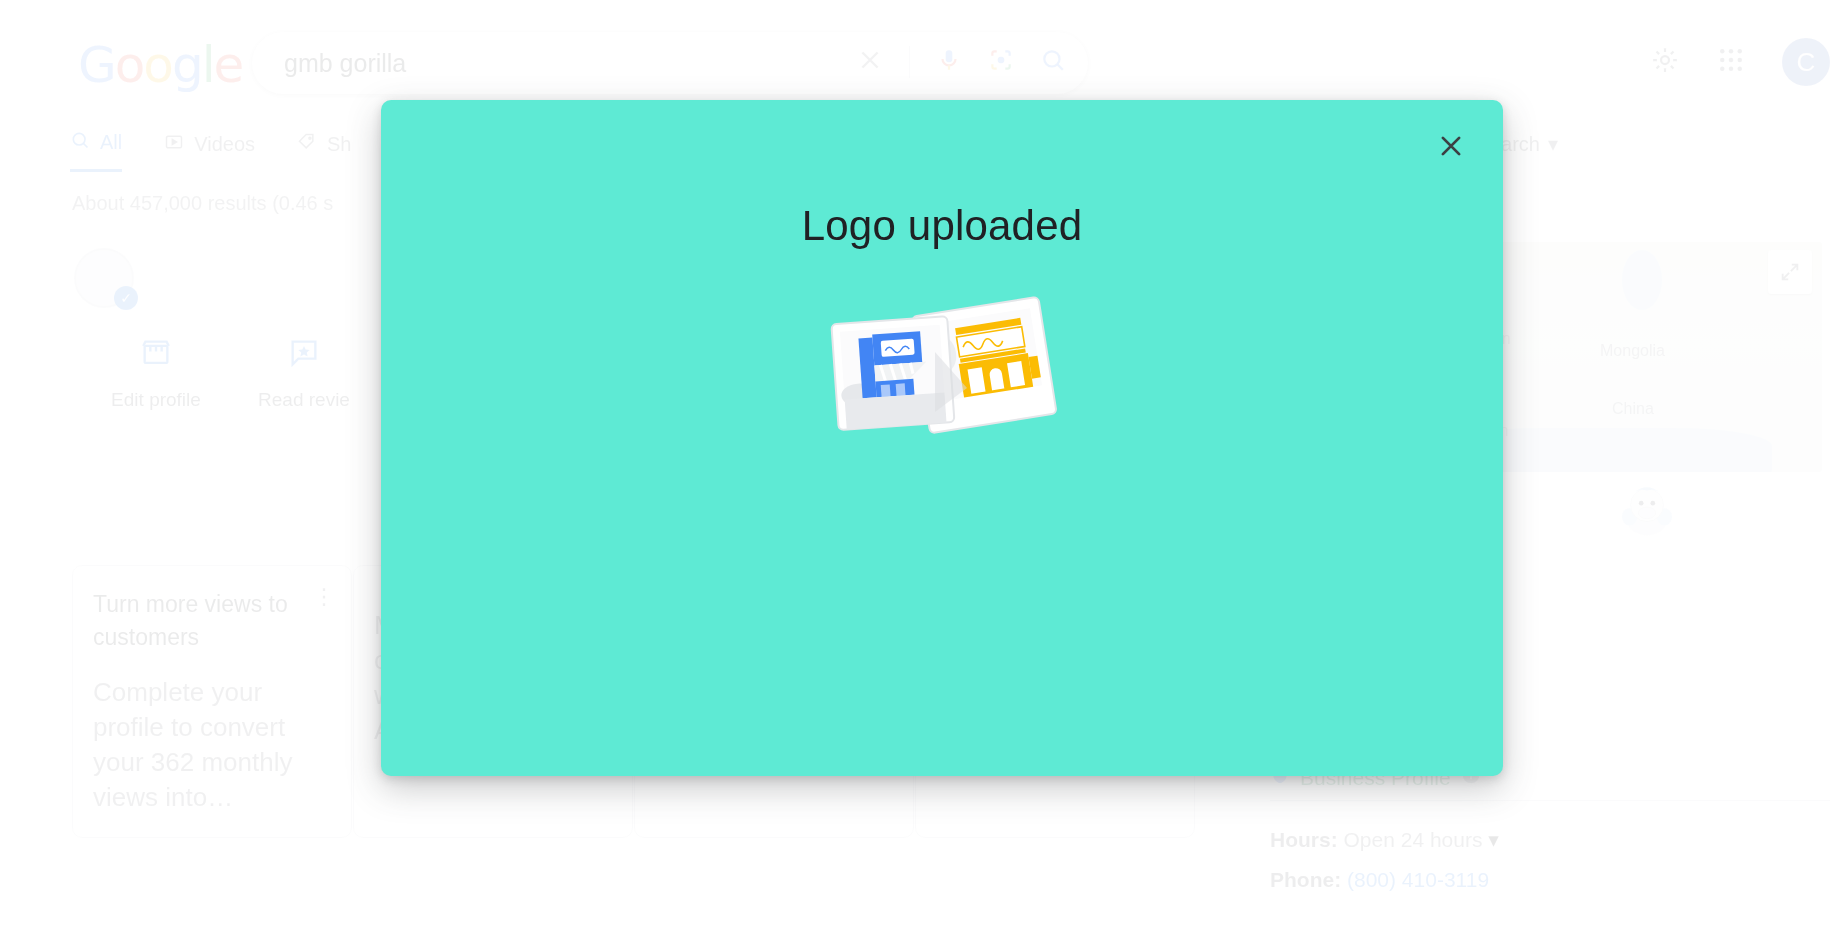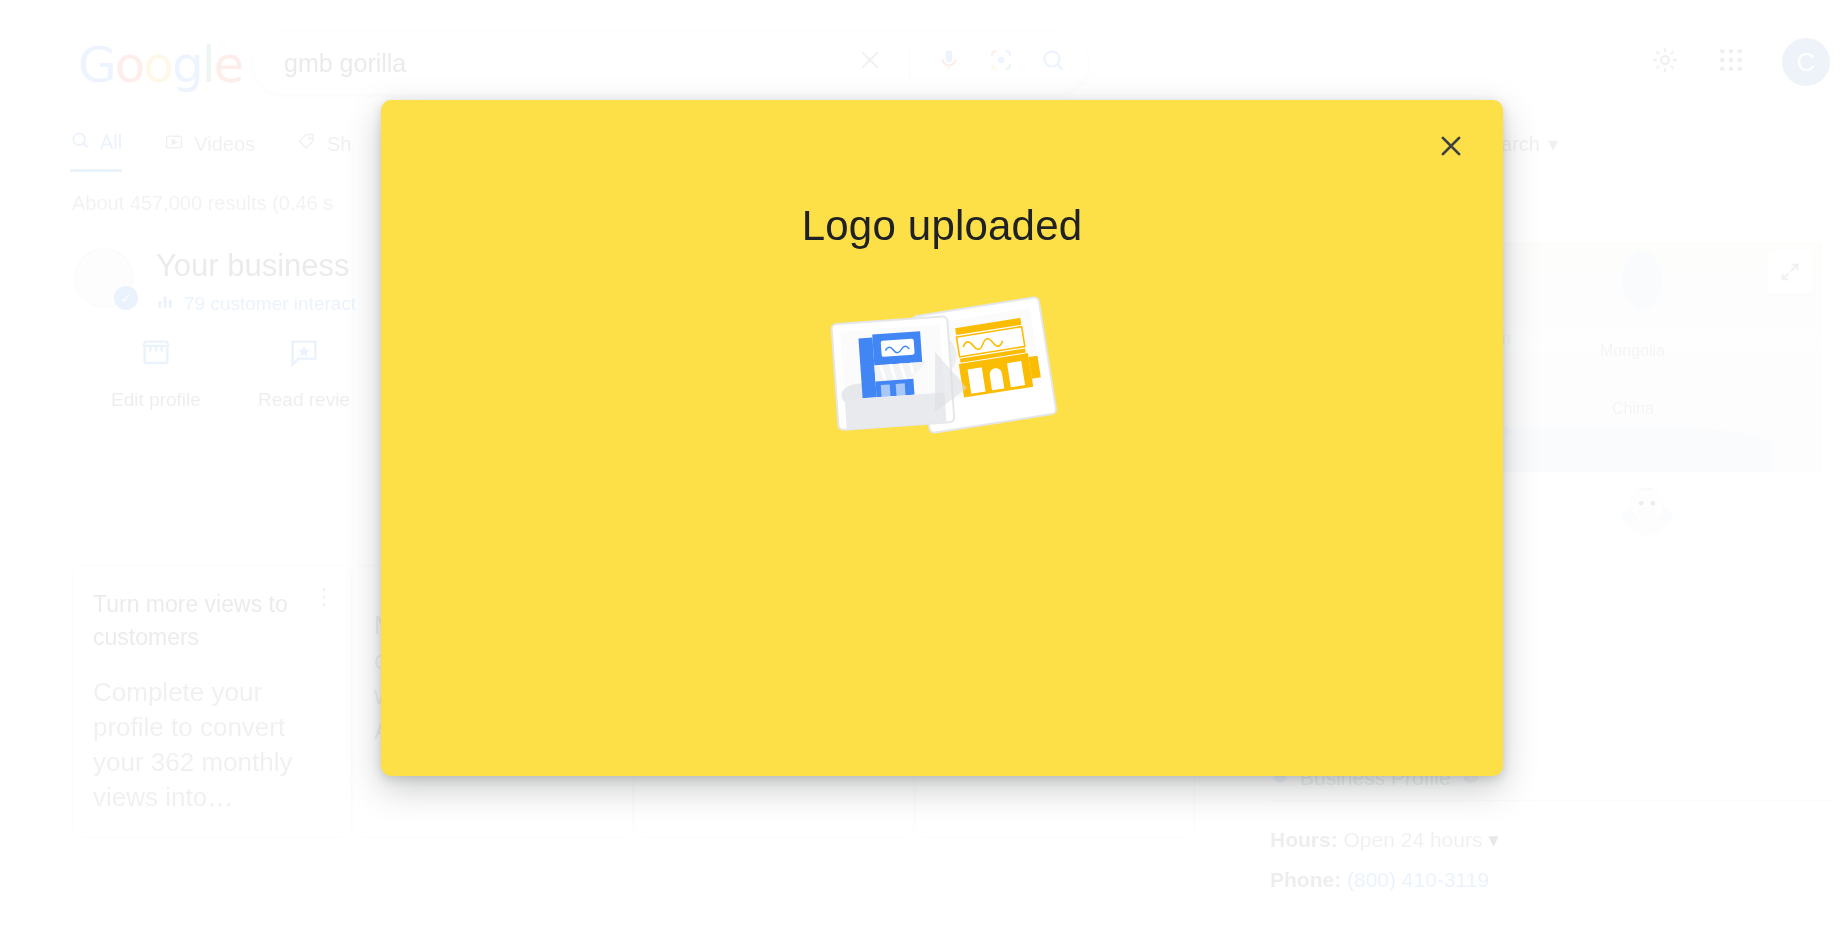--- a/index.html
+++ b/index.html
@@ -240,21 +240,21 @@
   #modal-overlay {
     position: absolute;
     inset: 0;
   }
   #modal {
     position: absolute;
     left: 381px;
     top: 100px;
     width: 1122px;
     height: 676px;
-    background: #fde047;
+    background: #5eead4;
     border-radius: 10px;
     box-shadow: 0 12px 34px rgba(60,64,67,.28), 0 3px 10px rgba(60,64,67,.18);
     box-sizing: border-box;
   }
   #close-btn {
     position: absolute;
     right: 28px;
     top: 22px;
     width: 48px; height: 48px;
     display: flex; align-items: center; justify-content: center;
@@ -418,33 +418,20 @@
     <span>SafeSearch</span>
     <span>▾</span>
   </div>
 
   <div class="resultstats">About 457,000 results (0.46 s</div>
 
   <div class="biz-head">
     <div class="biz-avatar">
       <span class="badge-check">✓</span>
     </div>
-    <div>
-      <div class="biz-title">Your business</div>
-      <div class="biz-sub">
-        <span>
-          <svg width="18" height="18" viewBox="0 0 24 24" fill="#1a73e8">
-            <rect x="3" y="12" width="4" height="9"></rect>
-              <rect x="10" y="6" width="4" height="15"></rect>
-              <rect x="17" y="10" width="4" height="11"></rect>
-            </svg>
-        </span>
-        <span>79 customer interact</span>
-      </div>
-    </div>
   </div>
 
   <div class="actions">
     <div class="action">
       <span class="ic">
         <svg width="34" height="34" viewBox="0 0 24 24" fill="none" stroke="#1a73e8" stroke-width="1.7">
           <path d="M3 7l1.5-3h15L21 7"></path>
             <rect x="4" y="7" width="16" height="12" rx="1"></rect>
           <path d="M8 7v4M12 7v4M16 7v4"></path>
           </svg>

